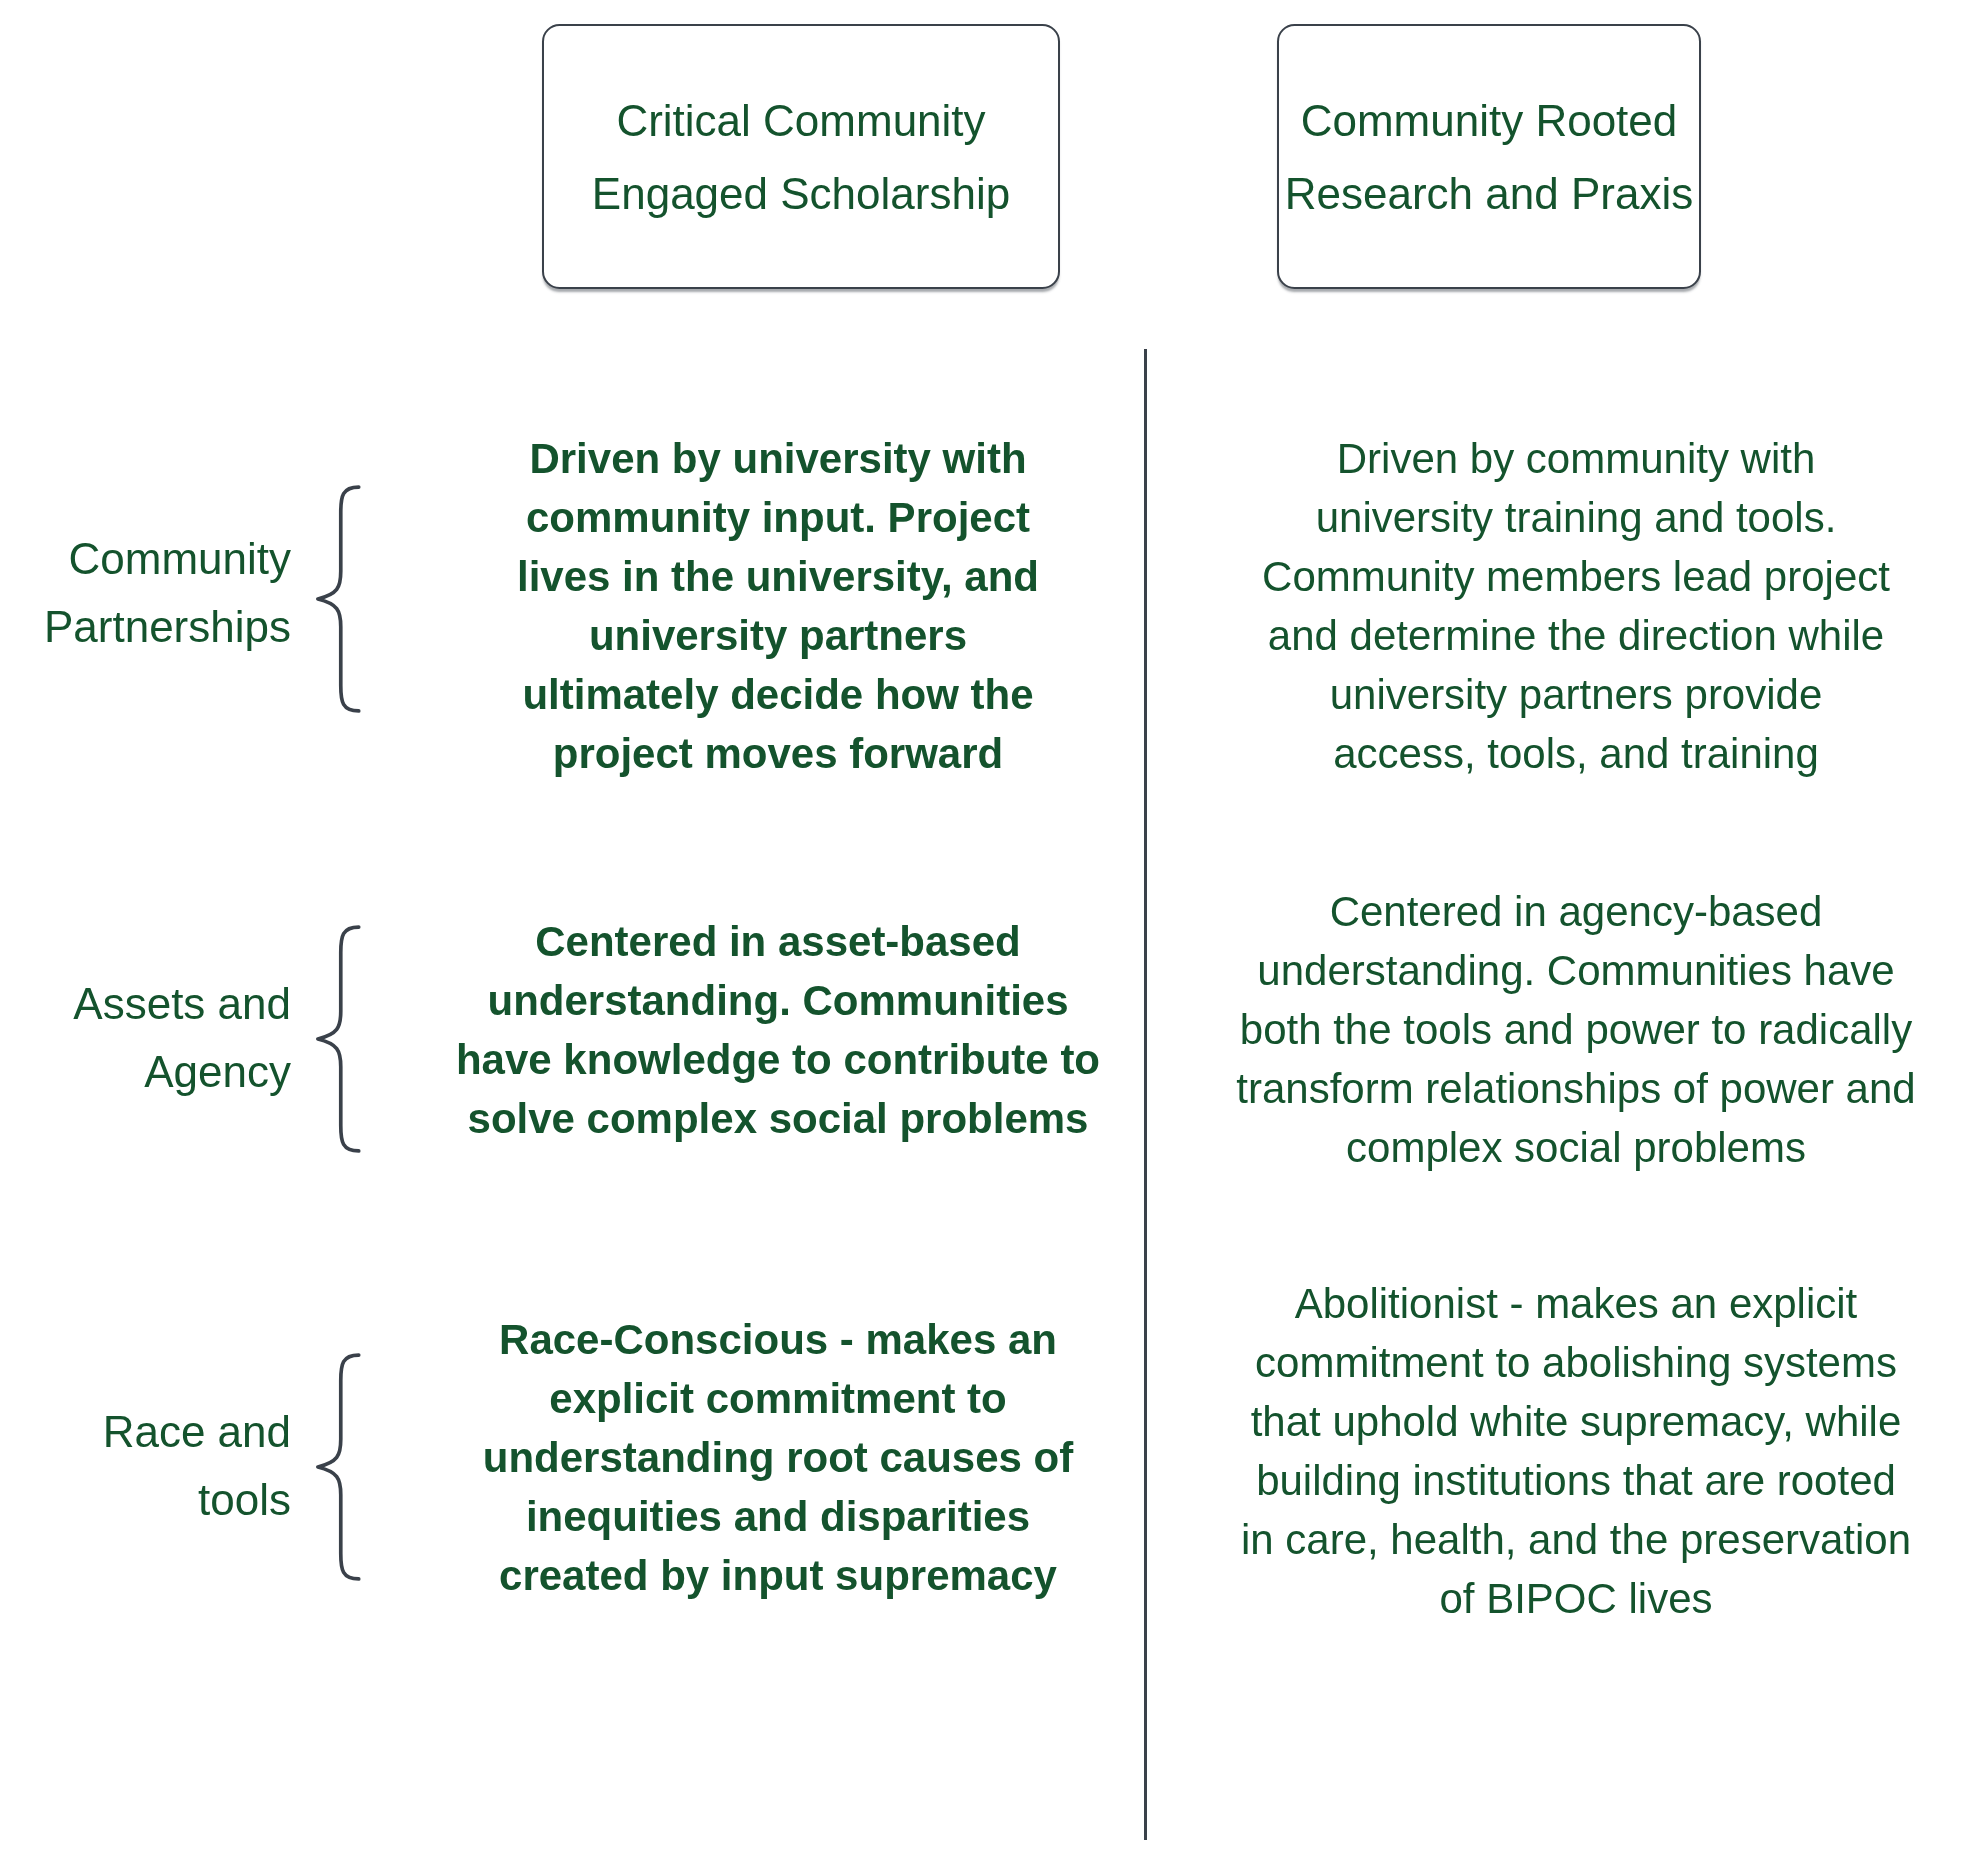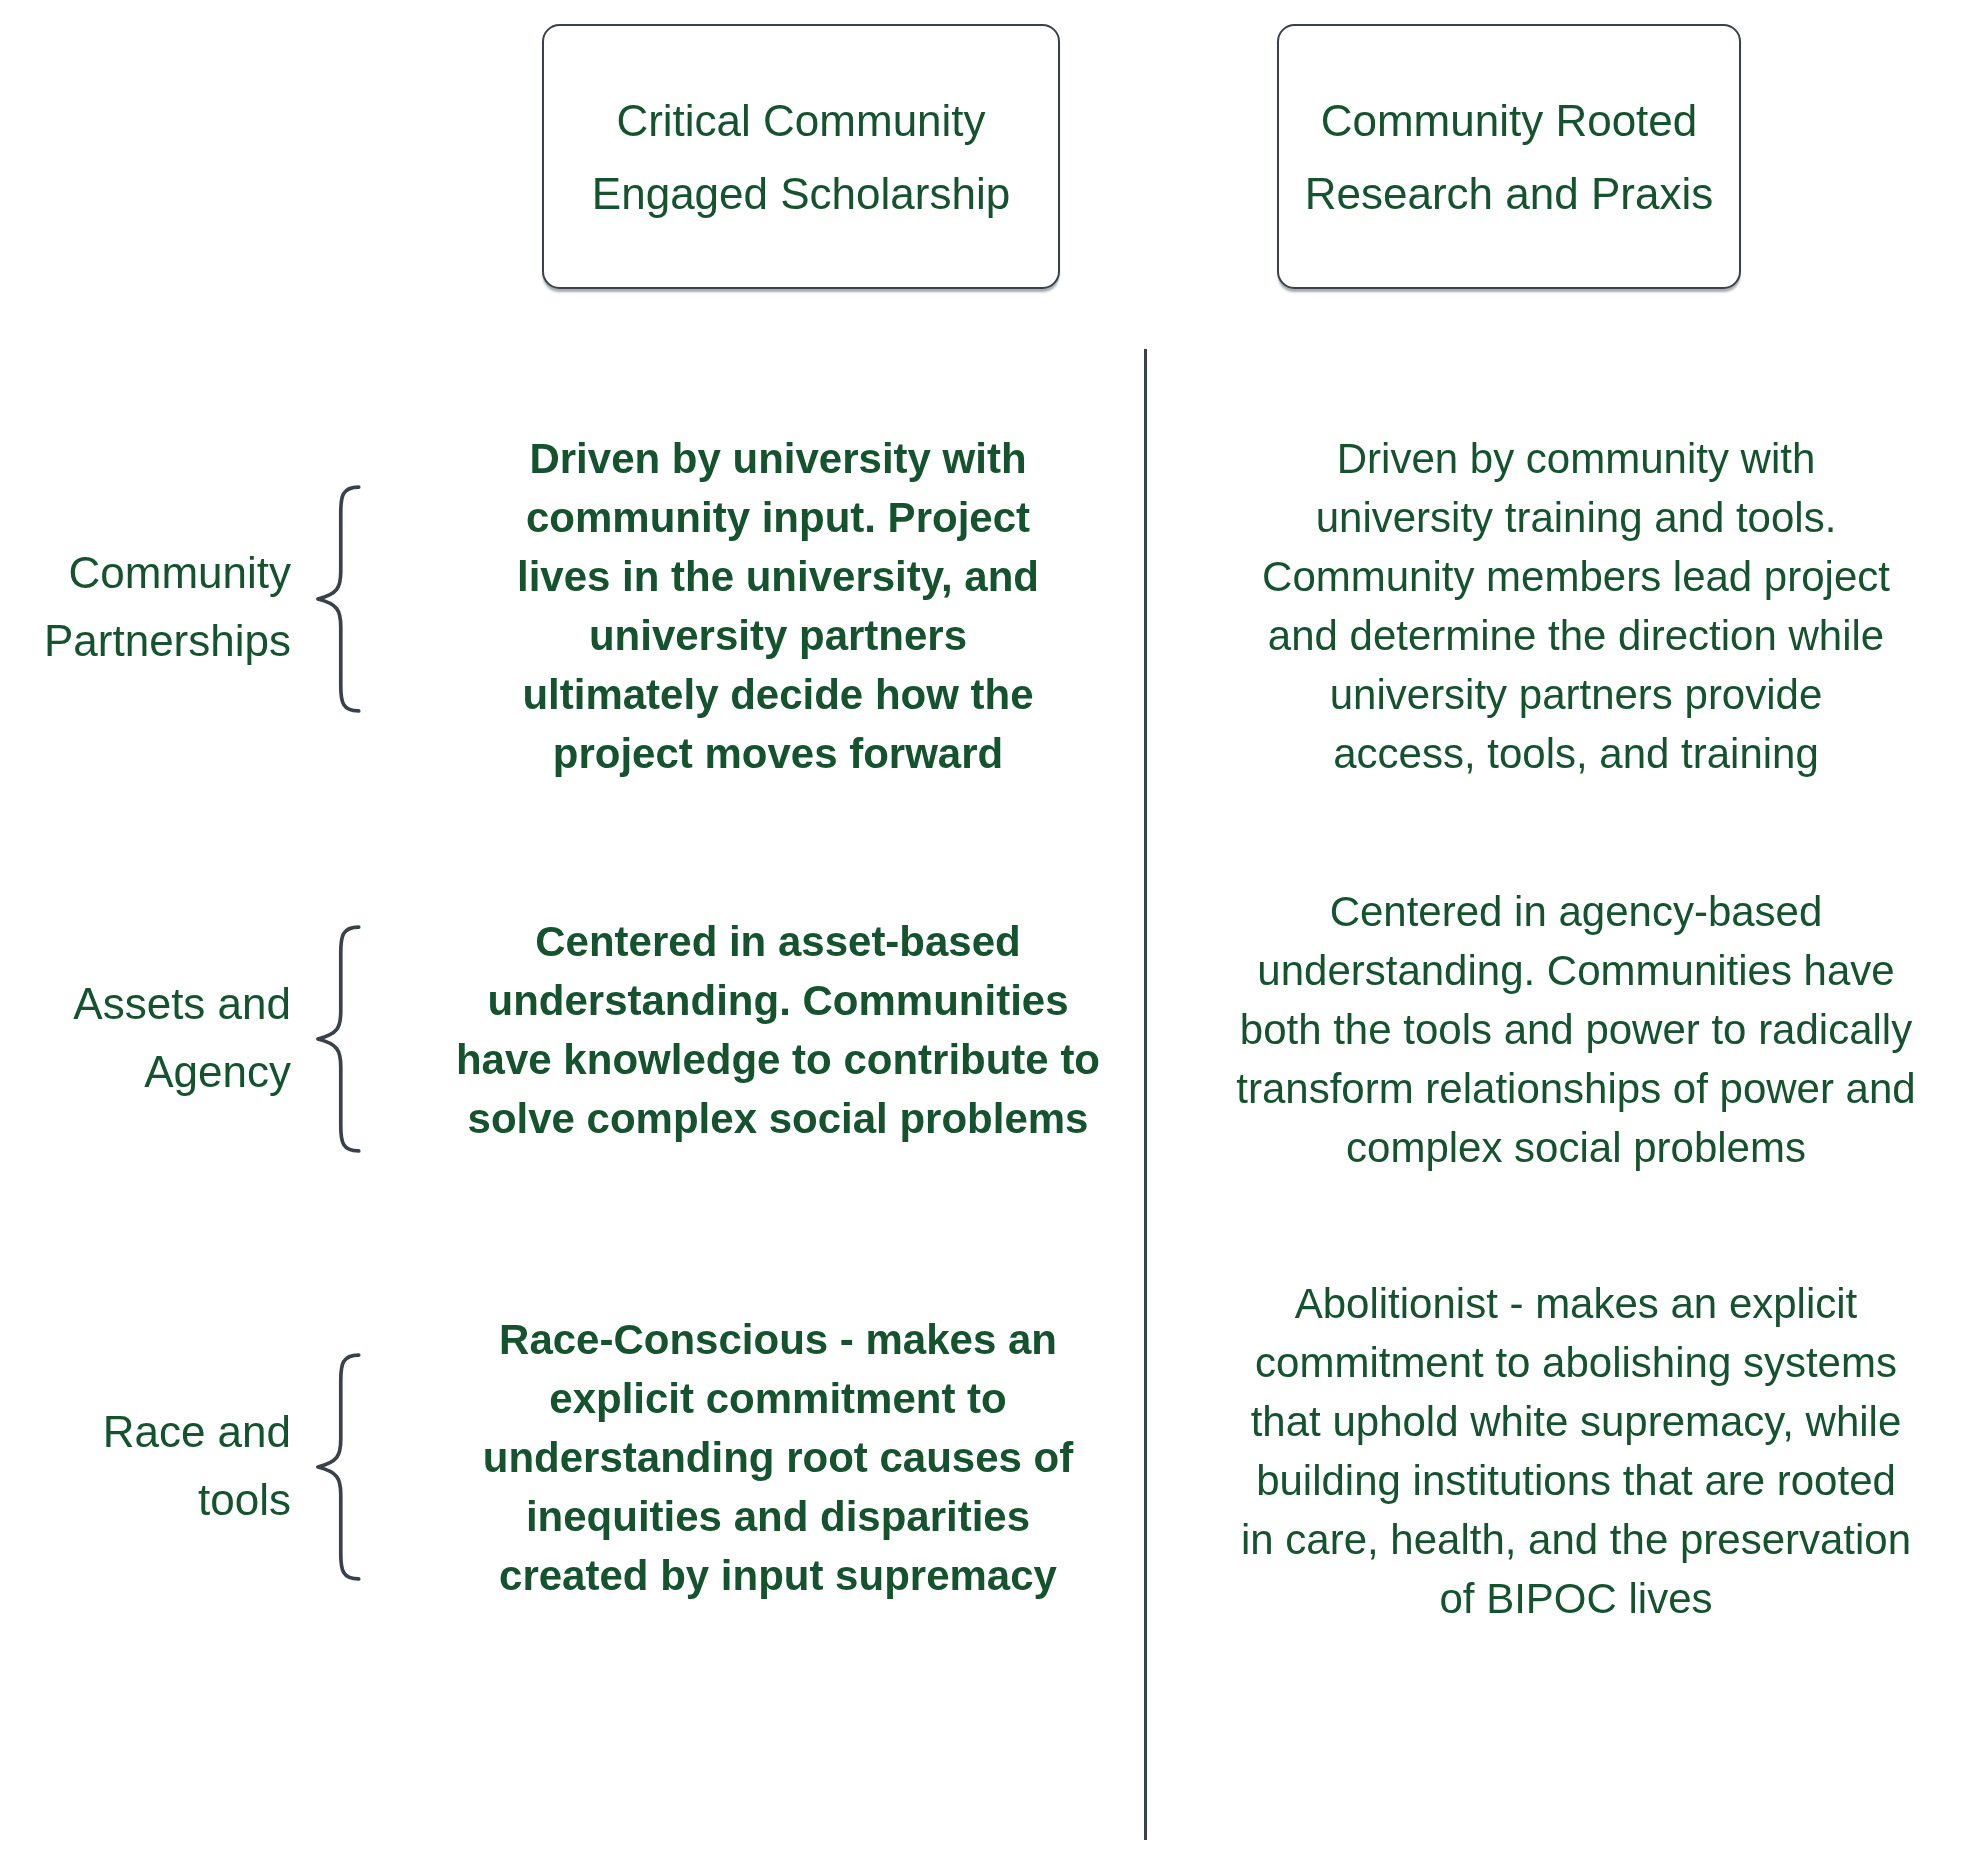--- a/index.html
+++ b/index.html
@@ -18,35 +18,35 @@
     border-radius:17.5px;
     box-sizing:border-box;
     display:flex;align-items:center;justify-content:center;
     text-align:center;
     font-size:44px;line-height:73px;
     background:#ffffff;
     box-shadow:0 4px 2.4px -1.6px rgba(56,63,71,0.45);
     white-space:pre-line;
   }
   #box-col1{left:542px;width:518px;}
-  #box-col2{left:1277px;width:464px;justify-content:center;}
+  #box-col2{left:1277px;width:424px;justify-content:center;}
   .divider{
     position:absolute;
     left:1144px;top:349px;
     width:3.2px;height:1491px;
     background:#3a414a;
   }
   .row-label{
     position:absolute;
     left:0;width:291px;
     text-align:right;
     font-size:44px;line-height:68px;
     white-space:pre-line;
   }
-  #label-row1{top:539px;}
+  #label-row1{top:525px;}
   #label-row2{top:970px;}
   #label-row3{top:1398px;}
   .brace{
     position:absolute;
     left:313px;width:49px;height:238px;
   }
   #brace-row1{top:480px;}
   #brace-row2{top:920px;}
   #brace-row3{top:1348px;}
   .brace svg{width:100%;height:100%;display:block;}

